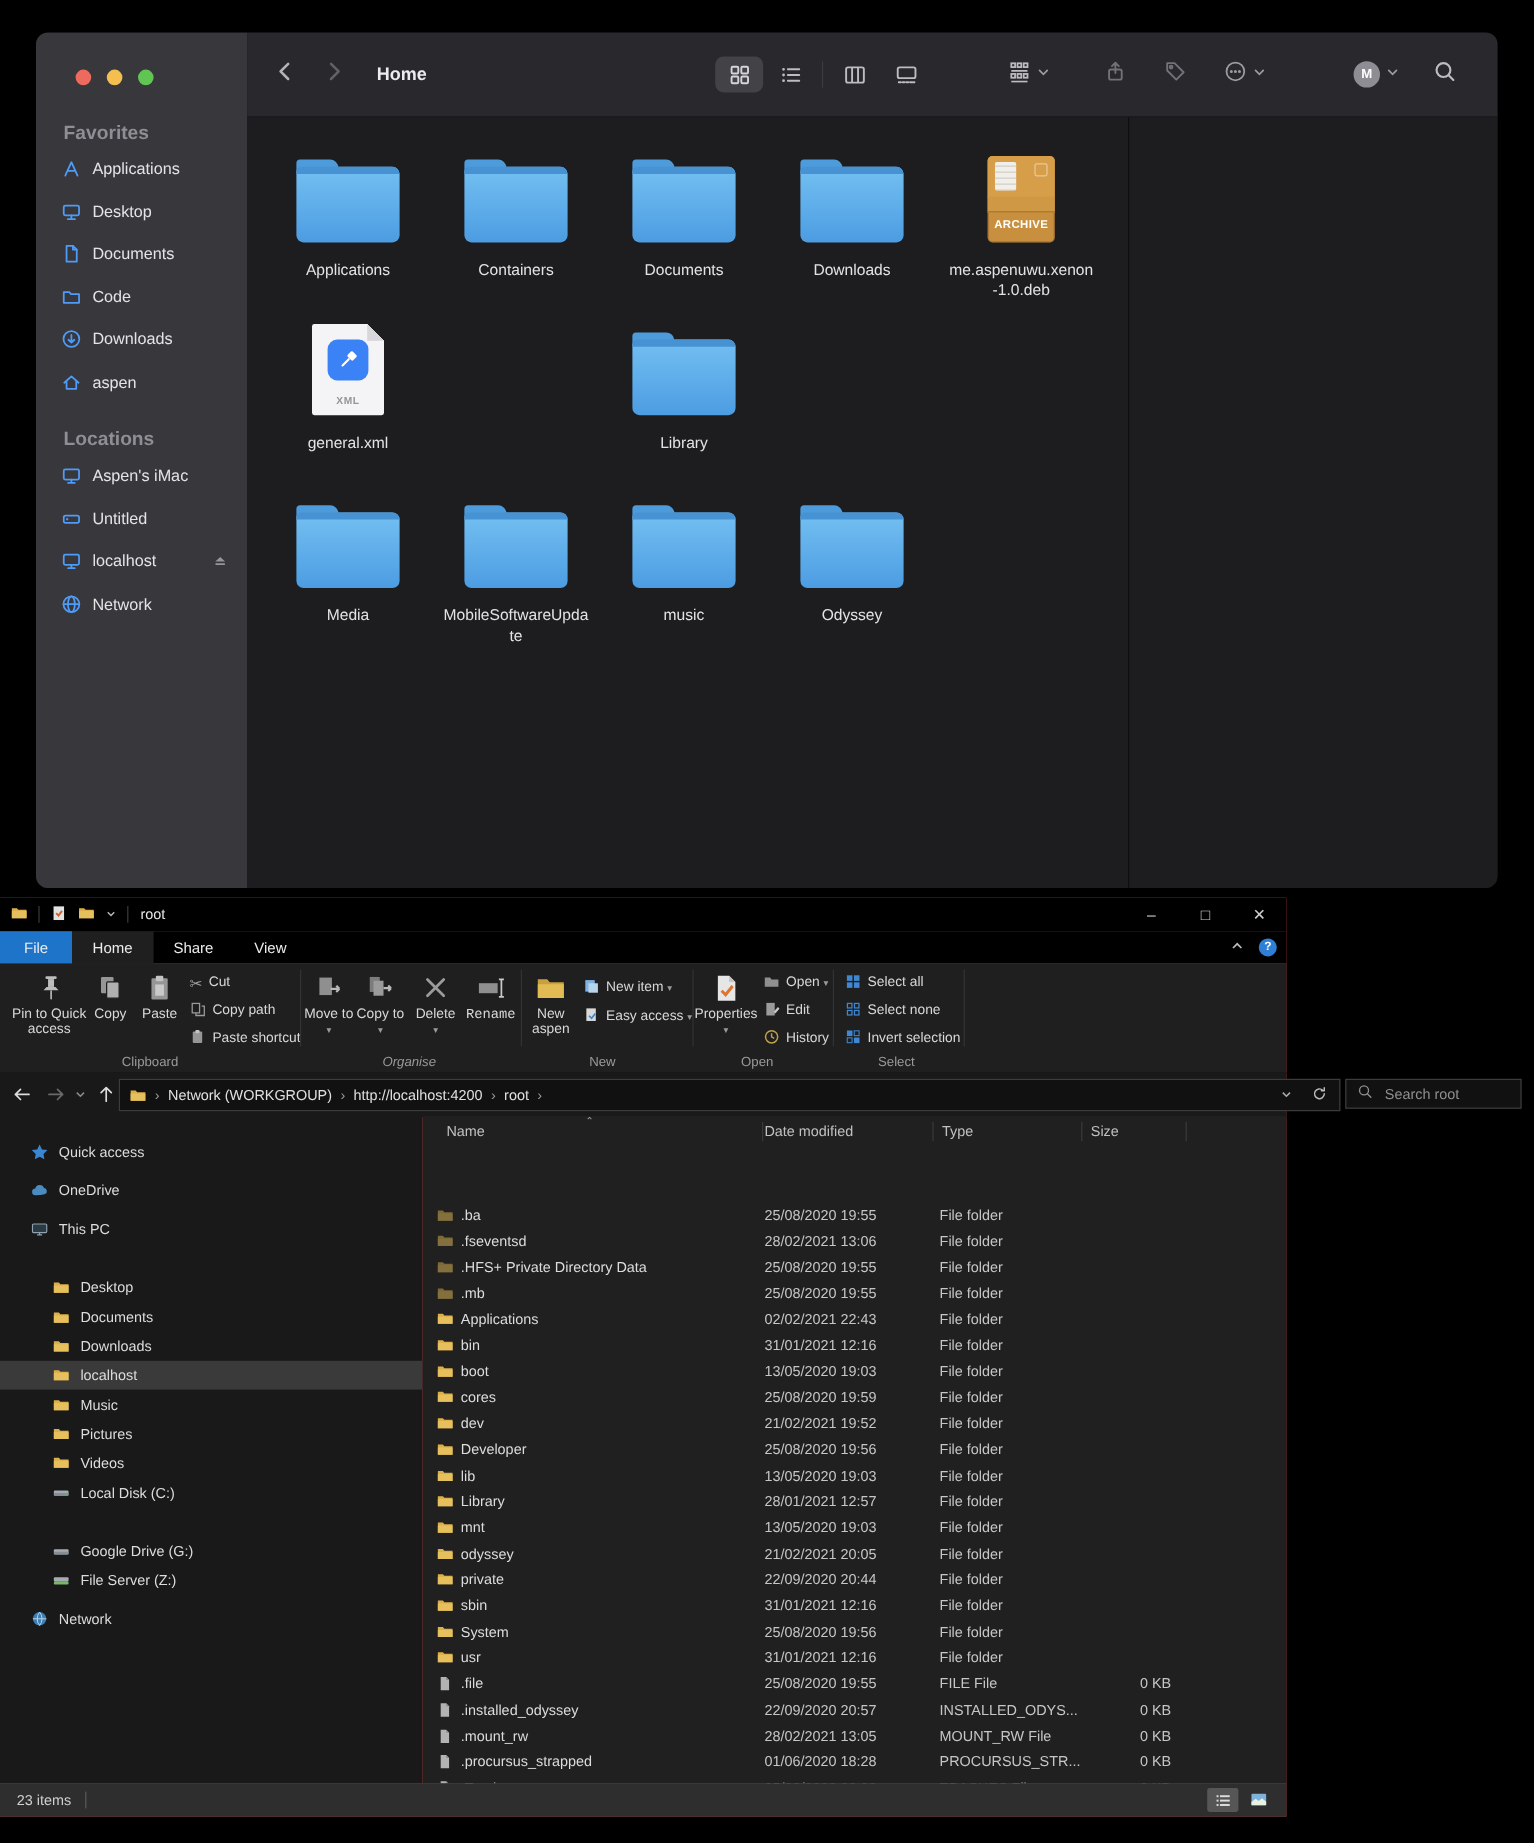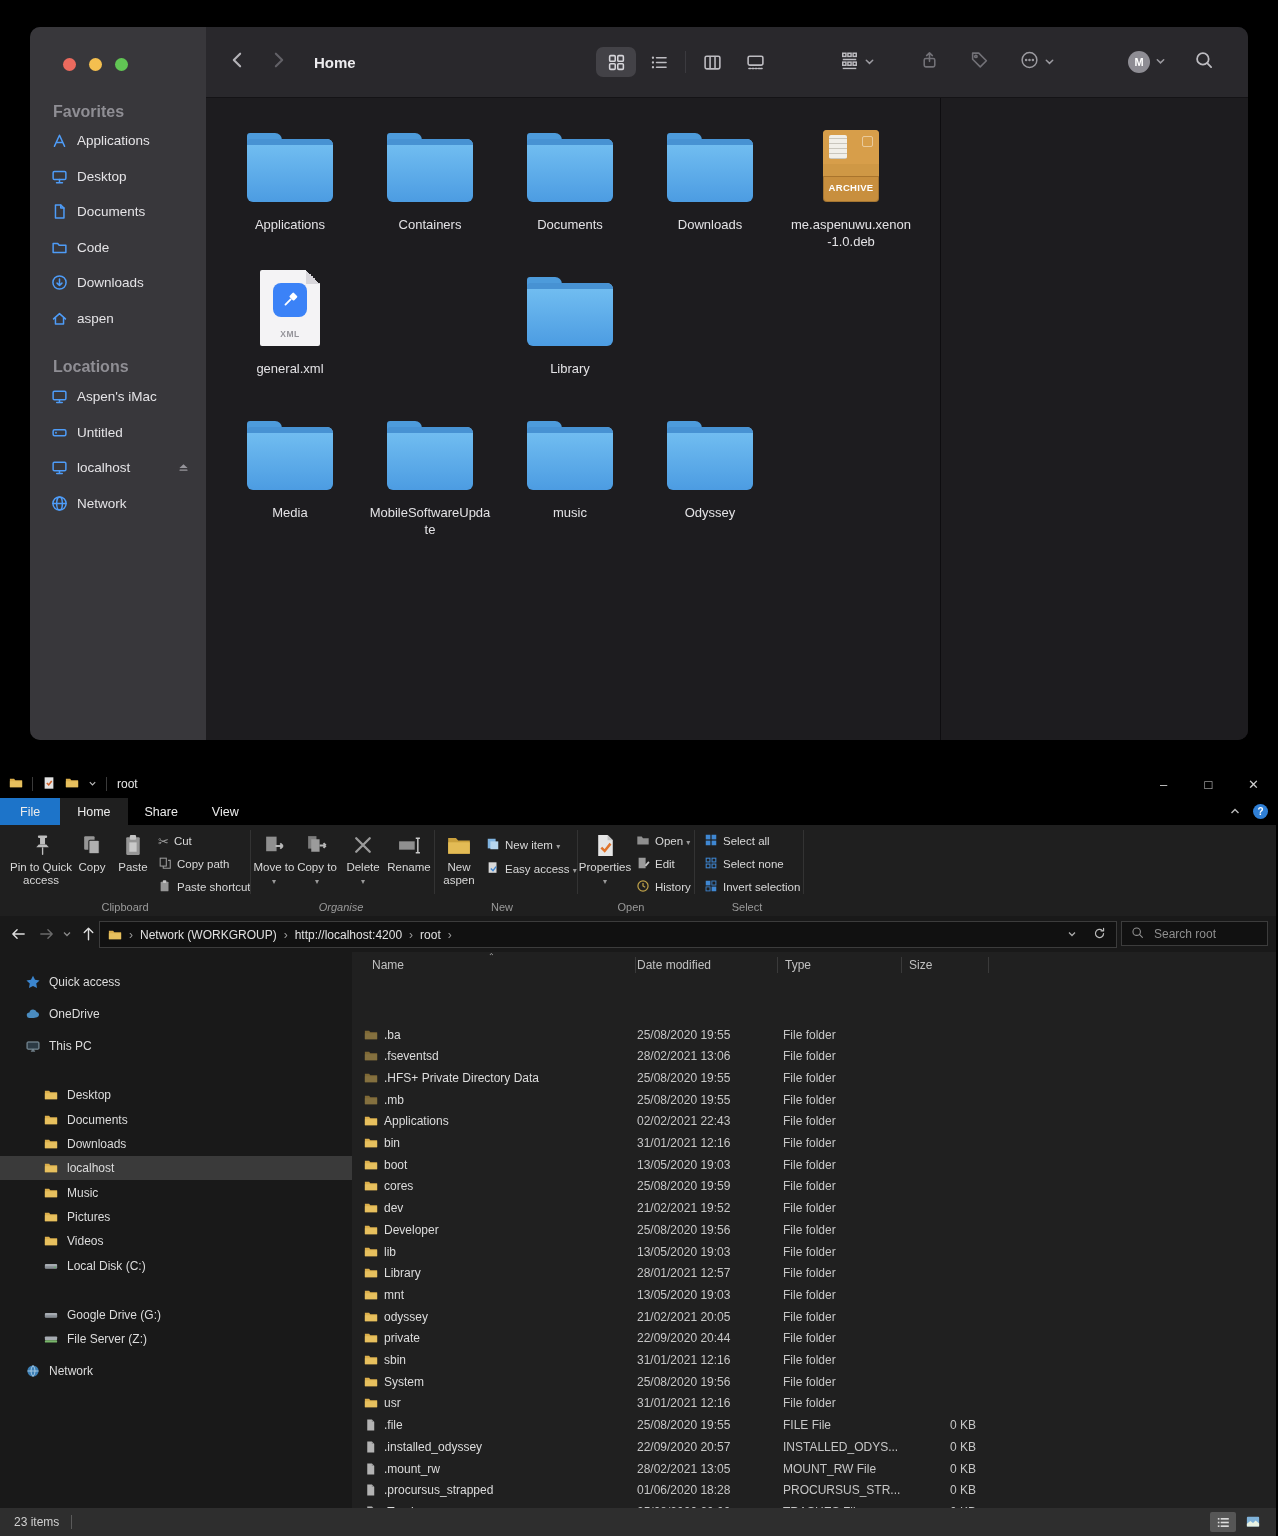--- a/index.html
+++ b/index.html
@@ -49,21 +49,21 @@
   .deb-doc{position:absolute;top:5px;left:6px;width:18px;height:24px;background:#f1efe9;border-radius:2px;
       background-image:linear-gradient(#c9c6bd 1px,transparent 1px);background-size:100% 5px;background-position:0 8px;}
   .deb-arrow{position:absolute;top:6px;right:6px;width:9px;height:9px;border:1px solid rgba(255,255,255,.45);border-radius:2px;}
   .deb-badge{position:absolute;bottom:9px;left:0;right:0;text-align:center;font-size:9.5px;font-weight:700;color:#fff;letter-spacing:.3px;}
   .xml{width:60px;height:76px;background:#f4f3f5;border-radius:2px;position:relative;}
   .xml-fold{position:absolute;top:0;right:0;width:14px;height:14px;background:linear-gradient(225deg,#1d1c1f 50%,#d8d6db 50%);}
   .xml-app{position:absolute;top:13px;left:13px;width:34px;height:34px;border-radius:8px;background:#3b82f7;
       display:flex;align-items:center;justify-content:center;}
   .xml-badge{position:absolute;bottom:7px;left:0;right:0;text-align:center;font-size:8.5px;font-weight:600;color:#95949a;letter-spacing:.5px;}
   
-  .win-window{position:absolute;left:0;top:770px;width:1276px;height:766px;background:#ef4444;color:#ddd;}
+  .win-window{position:absolute;left:0;top:748px;width:1072px;height:766px;background:#ef4444;color:#ddd;}
   .win-titlebar{position:absolute;top:0;left:0;right:0;height:28px;background:#000;display:flex;align-items:center;font-size:12px;}
   .qat{display:flex;align-items:center;gap:9px;padding-left:9px;}
   .qat-sep{width:1px;height:14px;background:#3a3a3a;}
   .win-title-text{margin-left:10px;color:#e8e8e8;}
   .win-caption{position:absolute;right:0;top:0;display:flex;}
   .cap-btn{width:45px;height:28px;display:flex;align-items:center;justify-content:center;color:#cfcfcf;font-size:13px;}
   .win-tabs{position:absolute;top:28px;left:0;right:0;height:27px;background:#000;display:flex;font-size:12.5px;}
   .tab{height:27px;display:flex;align-items:center;padding:0 17px;color:#ececec;}
   .tab.file{background:#1d74c9;font-weight:400;padding:0 20px;}
   .tab.home{background:#1f1f1f;}
@@ -519,21 +519,21 @@
       <span><span>Copy to</span> <span class="carut">▾</span></span>
     </div>
     <div class="rbig" style="left:340px;width:46px;">
       <span class="ric">
           <svg viewBox="0 0 24 24" width="25" height="25" fill="none" stroke="#9b9b9b" stroke-width="2.2" stroke-linecap="round">
             <path d="M5 5l13 13M18 5 5 18"></path>
           </svg>
         </span>
       <span><span>Delete</span><br><span class="carut">▾</span></span>
     </div>
-    <div class="rbig" style="left:386px;width:46px;">
+    <div class="rbig" style="left:386px;width:46px;font-family:Liberation Mono, monospace;">
       <span class="ric">
           <svg viewBox="0 0 24 24" width="25" height="25">
             <rect x="2" y="8" width="15" height="8" fill="#8f8f8f"></rect>
             <path d="M20 5v14M18 5h4M18 19h4" stroke="#c9c9c9" stroke-width="1.4" fill="none"></path>
           </svg>
         </span>
       <span>Rename</span>
     </div>
     <div class="rdiv" style="left:434px;"></div>
 

